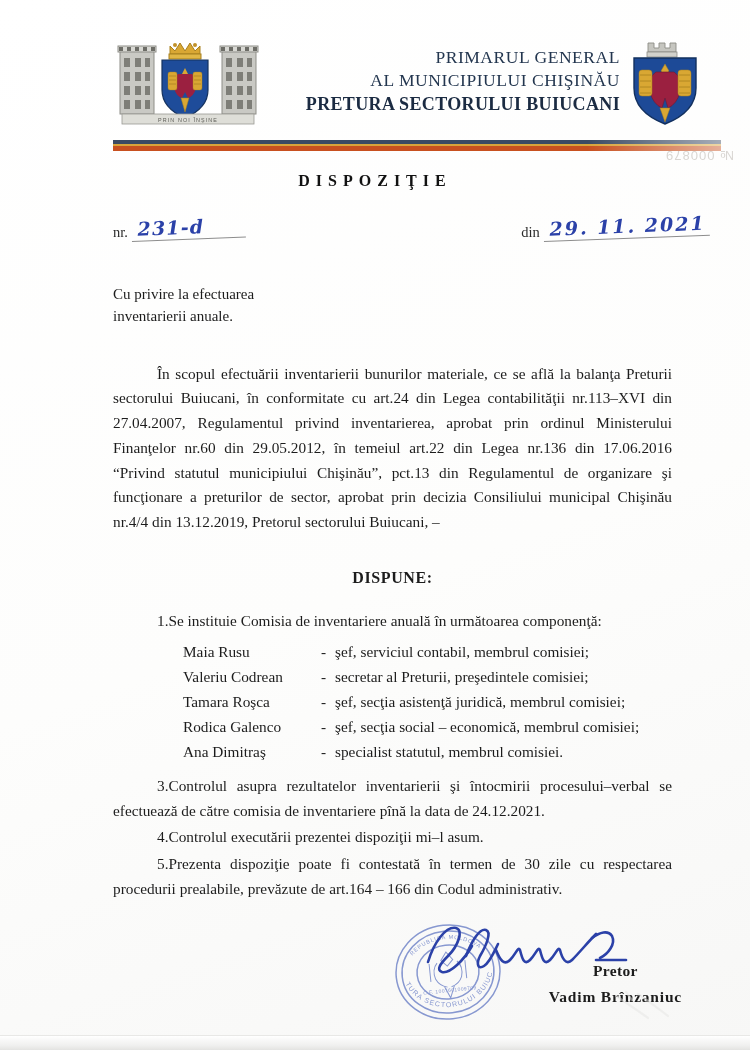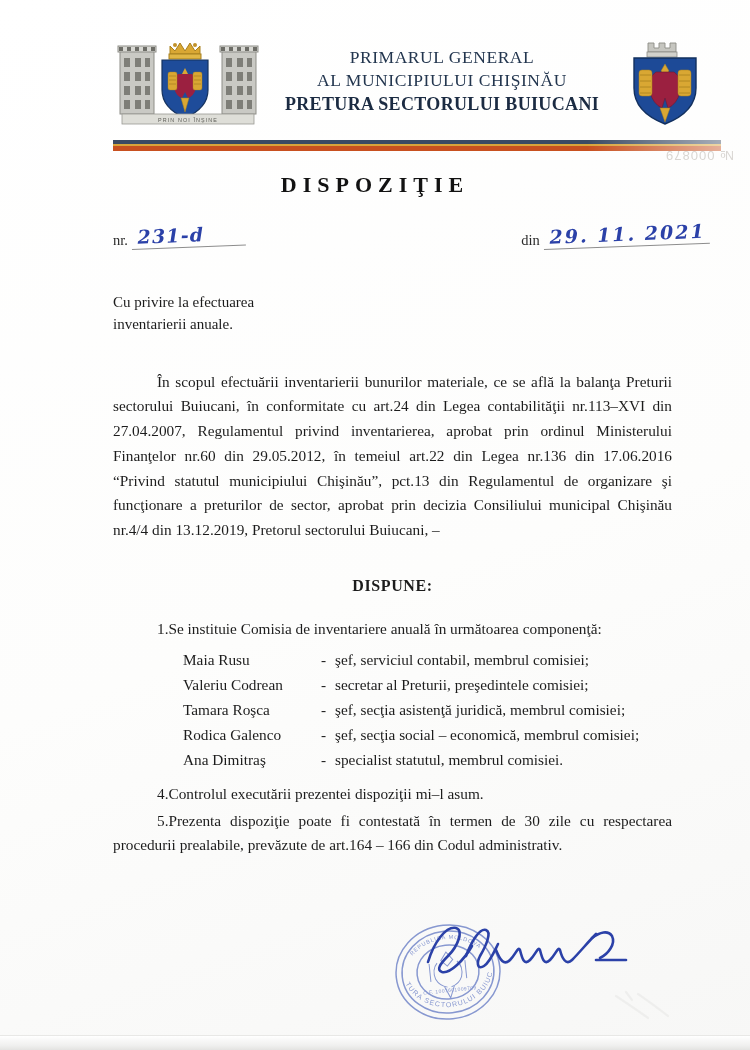--- a/index.html
+++ b/index.html
@@ -23,21 +23,21 @@
   .header{
     position:relative;
     display:flex;align-items:flex-start;justify-content:space-between;
     padding:32px 18px 0 112px;
     height:108px;
   }
   .emblem-left{width:152px;height:96px;flex:0 0 auto;margin-top:2px;}
   .emblem-right{width:78px;height:92px;flex:0 0 auto;margin-top:4px;margin-right:28px;}
   .org-block{
     flex:1 1 auto;
-    text-align:center;
+    text-align:right;
     padding-top:14px;
     padding-right:6px;
     line-height:1.30;
   }
   .org-line1,.org-line2{
     font-size:17.5px;letter-spacing:.55px;color:#23364f;
   }
   .org-line3{
     font-size:18px;font-weight:bold;letter-spacing:.35px;color:#1b2b42;
     margin-top:1px;
@@ -57,21 +57,21 @@
   .regnum{
     position:absolute;right:16px;top:148px;
     font-size:13px;color:#d9d6d2;letter-spacing:1px;
     transform:rotate(180deg);
     font-family:"Liberation Sans",sans-serif;
     user-select:none;
   }
   
   .doc-title{
     text-align:center;
-    font-size:22px;font-weight:bold;letter-spacing:6px;
+    font-size:16px;font-weight:bold;letter-spacing:6px;
     margin-top:32px;color:#121212;
   }
   
   .meta-row{
     display:flex;justify-content:space-between;align-items:flex-start;
     margin:28px 40px 0 113px;
     font-size:14.5px;
   }
   .meta-item{display:flex;align-items:flex-end;gap:4px;}
   .meta-label{color:#2a2a2a;padding-bottom:1px;}
@@ -341,24 +341,31 @@
           <td class="m-role">şef, secţia social – economică, membrul comisiei;</td>
         </tr>
         <tr>
           <td class="m-name">Ana Dimitraş</td>
           <td class="m-dash">-</td>
           <td class="m-role">specialist statutul, membrul comisiei.</td>
         </tr>
       </tbody>
     </table>
 
+    <p class="clause">3.Controlul asupra rezultatelor inventarierii şi întocmirii procesului–verbal se efectuează de către comisia de inventariere pînă la data de 24.12.2021.</p>
     <p class="clause">4.Controlul  executării prezentei dispoziţii mi–l asum.</p>
     <p class="clause">5.Prezenta dispoziţie poate fi contestată în termen de 30 zile cu respectarea procedurii prealabile, prevăzute de art.164 – 166 din Codul administrativ.</p>
   </div>
 
+  <div class="sign-area">
+    <div class="sign-text">
+      <div>Pretor</div>
+      <div class="sign-name">Vadim  Brînzaniuc</div>
+    </div>
+  </div>
 
   <svg class="stamp" viewBox="0 0 120 100">
     <g fill="none" stroke="#6f83c8" stroke-width="1.5">
       <ellipse cx="60" cy="50" rx="52" ry="47"></ellipse>
       <ellipse cx="60" cy="50" rx="46" ry="41"></ellipse>
       <ellipse cx="60" cy="50" rx="31" ry="27"></ellipse>
     </g>
     <defs>
       <path id="arcOuter" d="M 16 56 A 46 41 0 0 0 104 56"></path>
       <path id="arcTop" d="M 16 46 A 46 41 0 0 1 104 46"></path>

